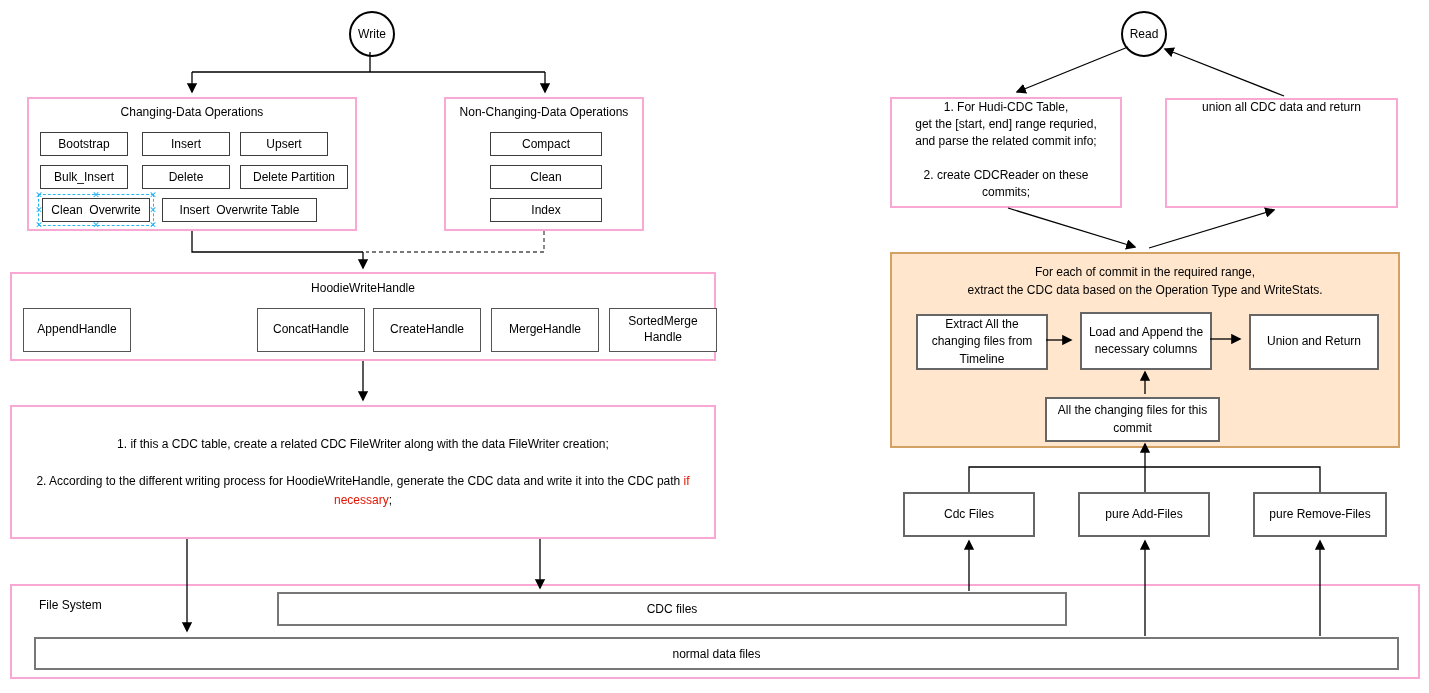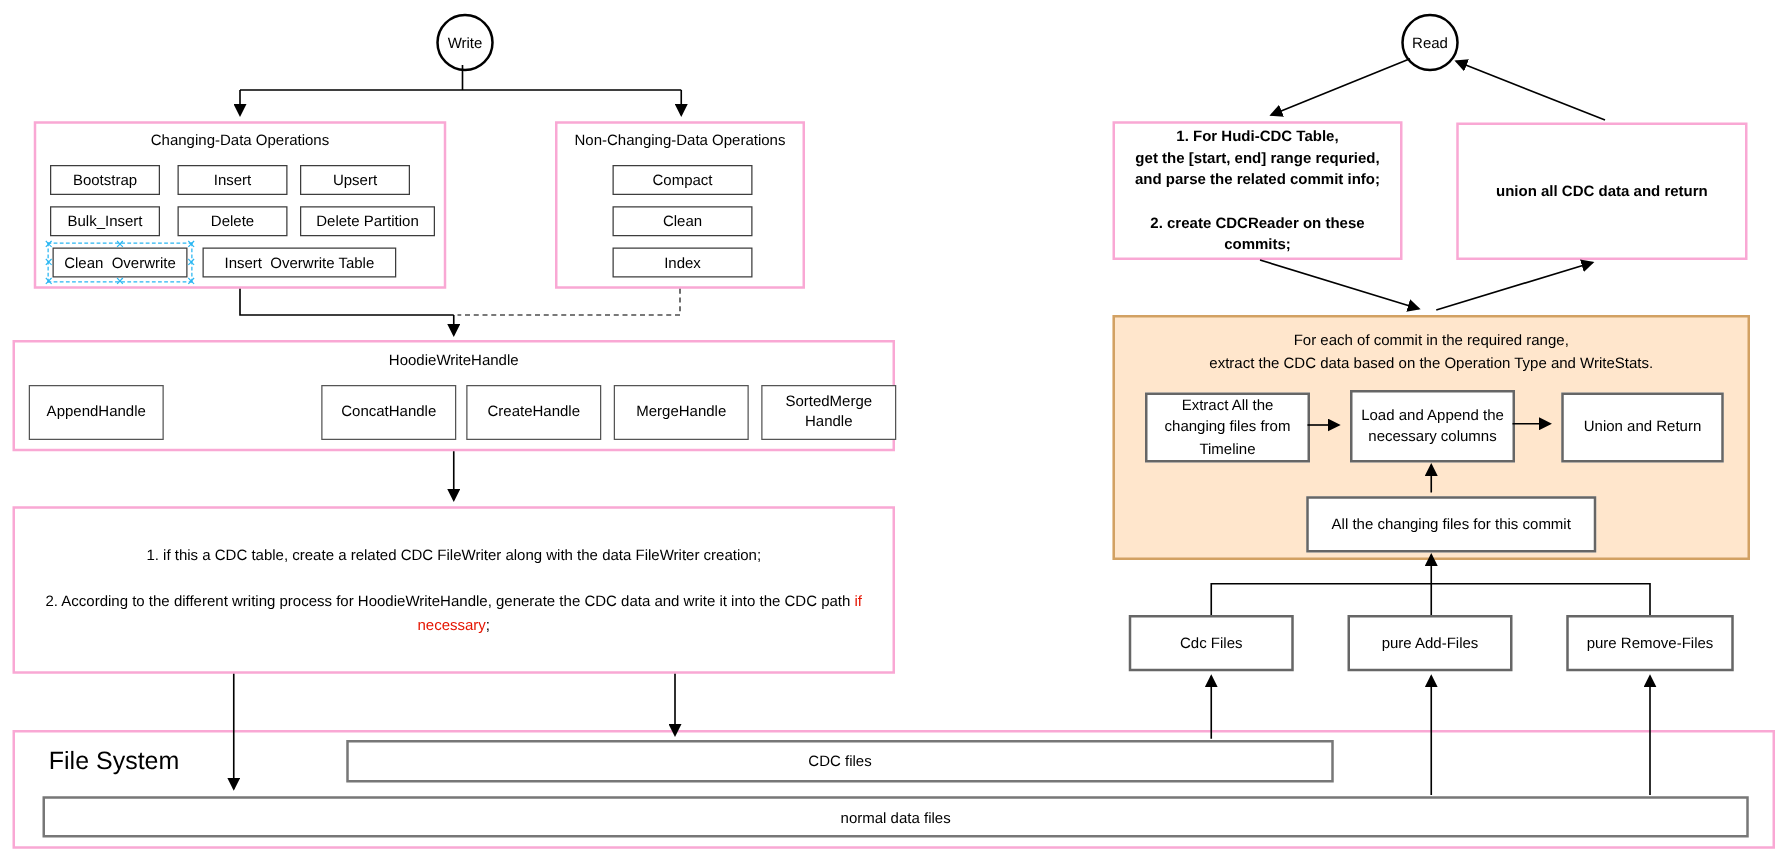--- a/index.html
+++ b/index.html
@@ -14,29 +14,29 @@
   }
   .handlebox{
     position:absolute;box-sizing:border-box;border:1.5px solid #555;background:#fff;
     display:flex;align-items:center;justify-content:center;text-align:center;font-size:12px;line-height:1.3;
   }
   .ctitle{position:absolute;left:0;width:100%;text-align:center;font-size:12px;}
   .circle{
     position:absolute;width:42px;height:42px;border:2px solid #000;border-radius:50%;
     background:#fff;display:flex;align-items:center;justify-content:center;font-size:12px;
   }
-  .centerflex{display:flex;align-items:center;justify-content:center;text-align:center;font-weight:bold;}
+  .centerflex{display:flex;justify-content:center;text-align:center;}
   .preline{white-space:pre-line;line-height:1.5;}
   .bigsteps{display:flex;flex-direction:column;justify-content:center;gap:19px;height:100%;
     text-align:center;padding:0 20px;line-height:1.55;}
   .red{color:#e51400;}
   .orange{background:#ffe6cc;border:2px solid #d2a163;}
   .whitebox{position:absolute;box-sizing:border-box;border:2px solid #666;background:#fff;
     display:flex;align-items:center;justify-content:center;text-align:center;line-height:1.45;padding:2px 6px;}
-  .fs-label{position:absolute;font-size:20px;}
+  .fs-label{position:absolute;font-size:12px;}
   .innerbar{position:absolute;box-sizing:border-box;border:2px solid #777;background:#fff;
     display:flex;align-items:center;justify-content:center;font-size:12px;}
   
   .selection{position:absolute;border:1px dashed #29b6f2;box-sizing:border-box;pointer-events:none;}
   .sel-x{position:absolute;width:8px;height:8px;display:flex;align-items:center;justify-content:center;}
   .sel-x::before{content:"\2715";color:#29b6f2;font-size:9px;font-weight:bold;line-height:8px;}
   svg.connectors{position:absolute;left:0;top:0;z-index:10;pointer-events:none;}
   .shape{z-index:2;}
 </style>
 </head>
@@ -116,21 +116,21 @@
   <div class="box shape centerflex" style="left:1165px;top:98px;width:233px;height:110px;">
     <div>union all CDC data and return</div>
   </div>
 
   <div class="box orange shape" style="left:890px;top:252px;width:510px;height:196px;">
     <div class="ctitle preline" style="top:9px;line-height:1.5;">For each of commit in the required range,
 extract the CDC data based on the Operation Type and WriteStats.</div>
     <div class="whitebox" style="left:24px;top:60px;width:132px;height:56px;">Extract All the changing files from Timeline</div>
     <div class="whitebox" style="left:188px;top:58px;width:132px;height:58px;">Load and Append the necessary columns</div>
     <div class="whitebox" style="left:357px;top:60px;width:130px;height:56px;">Union and Return</div>
-    <div class="whitebox" style="left:153px;top:143px;width:232px;height:45px;">All the changing files for this commit</div>
+    <div class="whitebox" style="left:153px;top:143px;width:175px;height:45px;">All the changing files for this commit</div>
   </div>
 
   <div class="whitebox shape" style="left:903px;top:492px;width:132px;height:45px;">Cdc Files</div>
   <div class="whitebox shape" style="left:1078px;top:492px;width:132px;height:45px;">pure Add-Files</div>
   <div class="whitebox shape" style="left:1253px;top:492px;width:134px;height:45px;">pure Remove-Files</div>
 
   <svg class="connectors" width="1429" height="693" viewBox="0 0 1429 693">
     <defs>
       <marker id="arr" viewBox="0 0 10 10" refX="8.5" refY="5" markerWidth="8" markerHeight="8" orient="auto-start-reverse">
         <path d="M0,0 L10,5 L0,10 z" fill="#000"></path>

